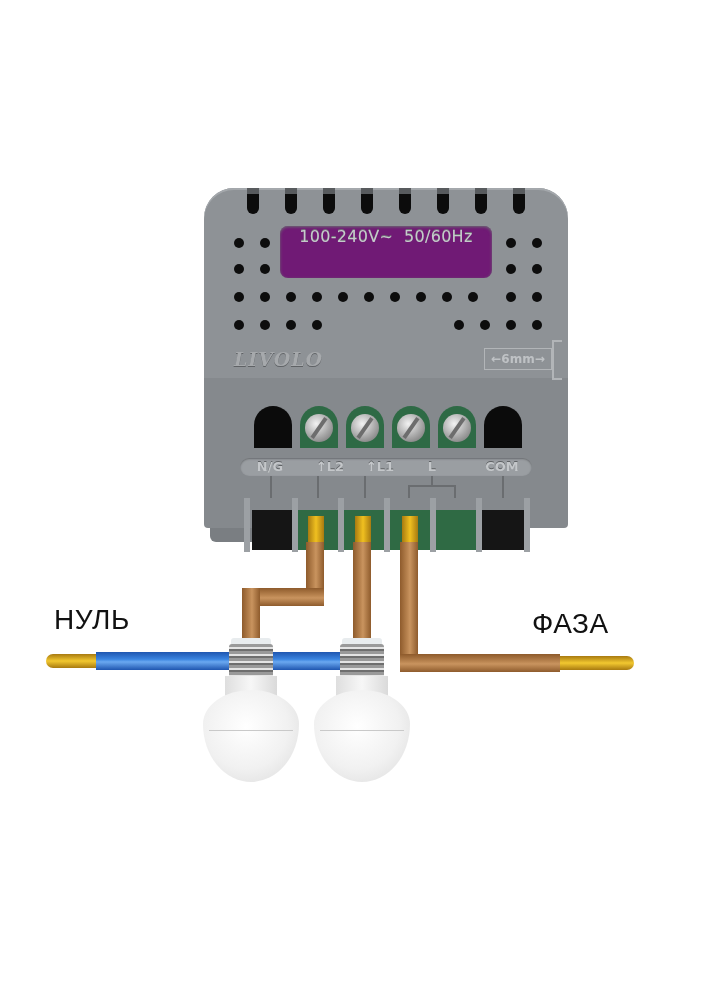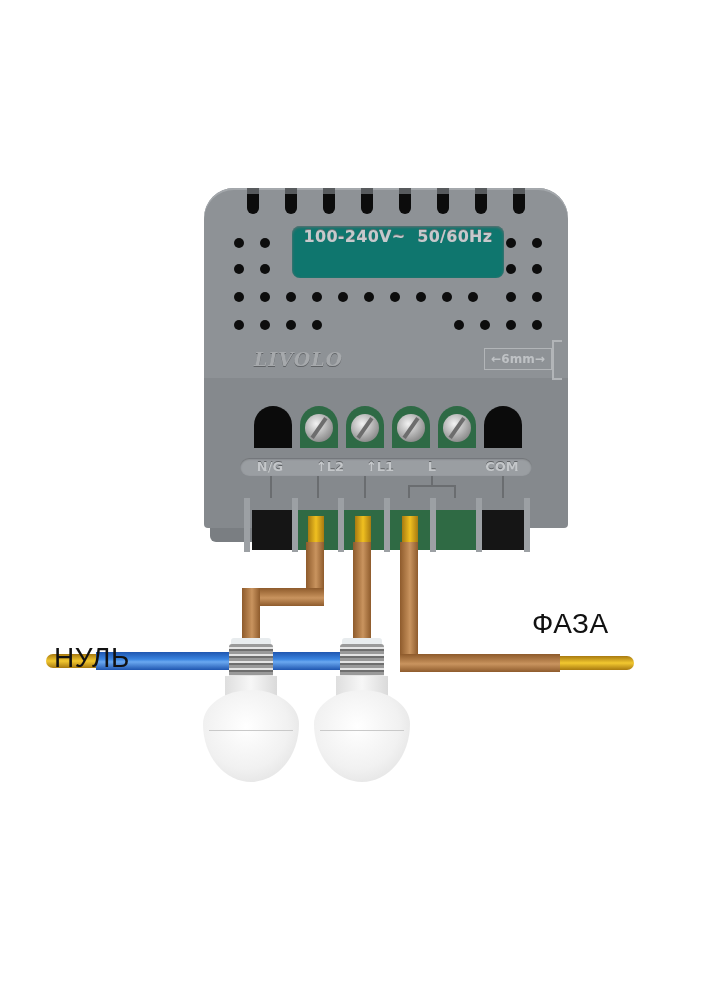--- a/index.html
+++ b/index.html
@@ -6,28 +6,28 @@
   body{width:713px;height:992px;position:relative;overflow:hidden;font-family:"DejaVu Sans",sans-serif;}
   .abs{position:absolute;}
   
   .device{left:204px;top:188px;width:364px;height:362px;}
   .dev-upper{position:absolute;left:0;top:0;width:364px;height:200px;background:#8e9296;border-radius:30px 30px 0 0;
     box-shadow:inset 0 2px 0 #a4a8ac;}
   .dev-lower{position:absolute;left:0;top:190px;width:364px;height:150px;background:#85898d;border-radius:0 0 4px 4px;}
   .dev-foot{position:absolute;left:6px;top:340px;width:318px;height:14px;background:#7a7e82;border-radius:0 0 6px 6px;}
   .slot{position:absolute;top:0;width:12px;height:26px;background:#0c0c0c;border-radius:0 0 6px 6px;box-shadow:inset 0 6px 0 #585b5e;}
   .dot{position:absolute;width:10px;height:10px;border-radius:50%;background:#0d0d0d;}
-  .spec-box{position:absolute;left:88px;top:38px;width:212px;height:52px;background:#0f766e;border-radius:8px;
-    box-shadow:inset 0 1px 3px #6b6e71;color:#c6c9cc;font-size:16px;font-weight:bold;line-height:21px;text-align:center;
+  .spec-box{position:absolute;left:76px;top:38px;width:212px;height:52px;background:#701a75;border-radius:8px;
+    box-shadow:inset 0 1px 3px #6b6e71;color:#c6c9cc;font-size:16px;font-weight:normal;line-height:21px;text-align:center;
     text-shadow:0 -1px 0 #6e7174;letter-spacing:0.3px;}
   .ce-box{position:absolute;left:143px;top:137px;width:68px;height:58px;background:#7a7d80;border-radius:8px;
     box-shadow:inset 0 1px 3px #55585b;color:#a2a5a8;font-size:44px;line-height:58px;text-align:center;font-family:"Liberation Sans",sans-serif;
     text-shadow:0 1px 0 #5a5d60;letter-spacing:-2px;}
   .brand{position:absolute;left:30px;top:160px;color:#a6a9ac;font-size:19px;font-style:italic;font-weight:bold;letter-spacing:1px;
-    text-shadow:0 1px 0 #5f6265;font-family:"DejaVu Serif",serif;margin-left:20px;}
+    text-shadow:0 1px 0 #5f6265;font-family:"DejaVu Serif",serif;}
   .mm-box{position:absolute;left:280px;top:160px;width:66px;height:20px;border:1px solid #b2b5b8;color:#bfc2c5;font-size:12px;line-height:20px;text-align:center;font-weight:bold;}
   .mm-bracket{position:absolute;left:348px;top:152px;width:8px;height:36px;border:2px solid #b2b5b8;border-right:none;}
   .hole{position:absolute;top:218px;width:38px;height:42px;border-radius:19px 19px 0 0;}
   .hole.black{background:#0b0b0b;}
   .hole.green{background:#2e6a45;}
   .screw{position:absolute;left:5px;top:8px;width:28px;height:28px;border-radius:50%;
     background:radial-gradient(circle at 40% 35%,#f2f2f2,#a6a6a6 55%,#6a6a6a);}
   .screw::after{content:"";position:absolute;left:12px;top:2px;width:4px;height:24px;background:#6d6d6d;transform:rotate(35deg);}
   .label-bar{position:absolute;left:36px;top:270px;width:292px;height:18px;background:#9a9ea2;border-radius:9px;
     box-shadow:inset 0 1px 2px #686b6e;}
@@ -183,14 +183,14 @@
   <div class="bulb-line"></div>
 </div>
 <div class="bulb" style="left:314px;top:638px">
   <div class="bulb-cap"></div>
   <div class="bulb-base"></div>
   <div class="bulb-neck"></div>
   <div class="bulb-glass"></div>
   <div class="bulb-line"></div>
 </div>
 
-<div class="side-label" style="left:54px;top:642px">НУЛЬ</div>
+<div class="side-label" style="left:54px;top:604px">НУЛЬ</div>
 <div class="side-label" style="left:532px;top:608px">ФАЗА</div>
 
 </body></html>

